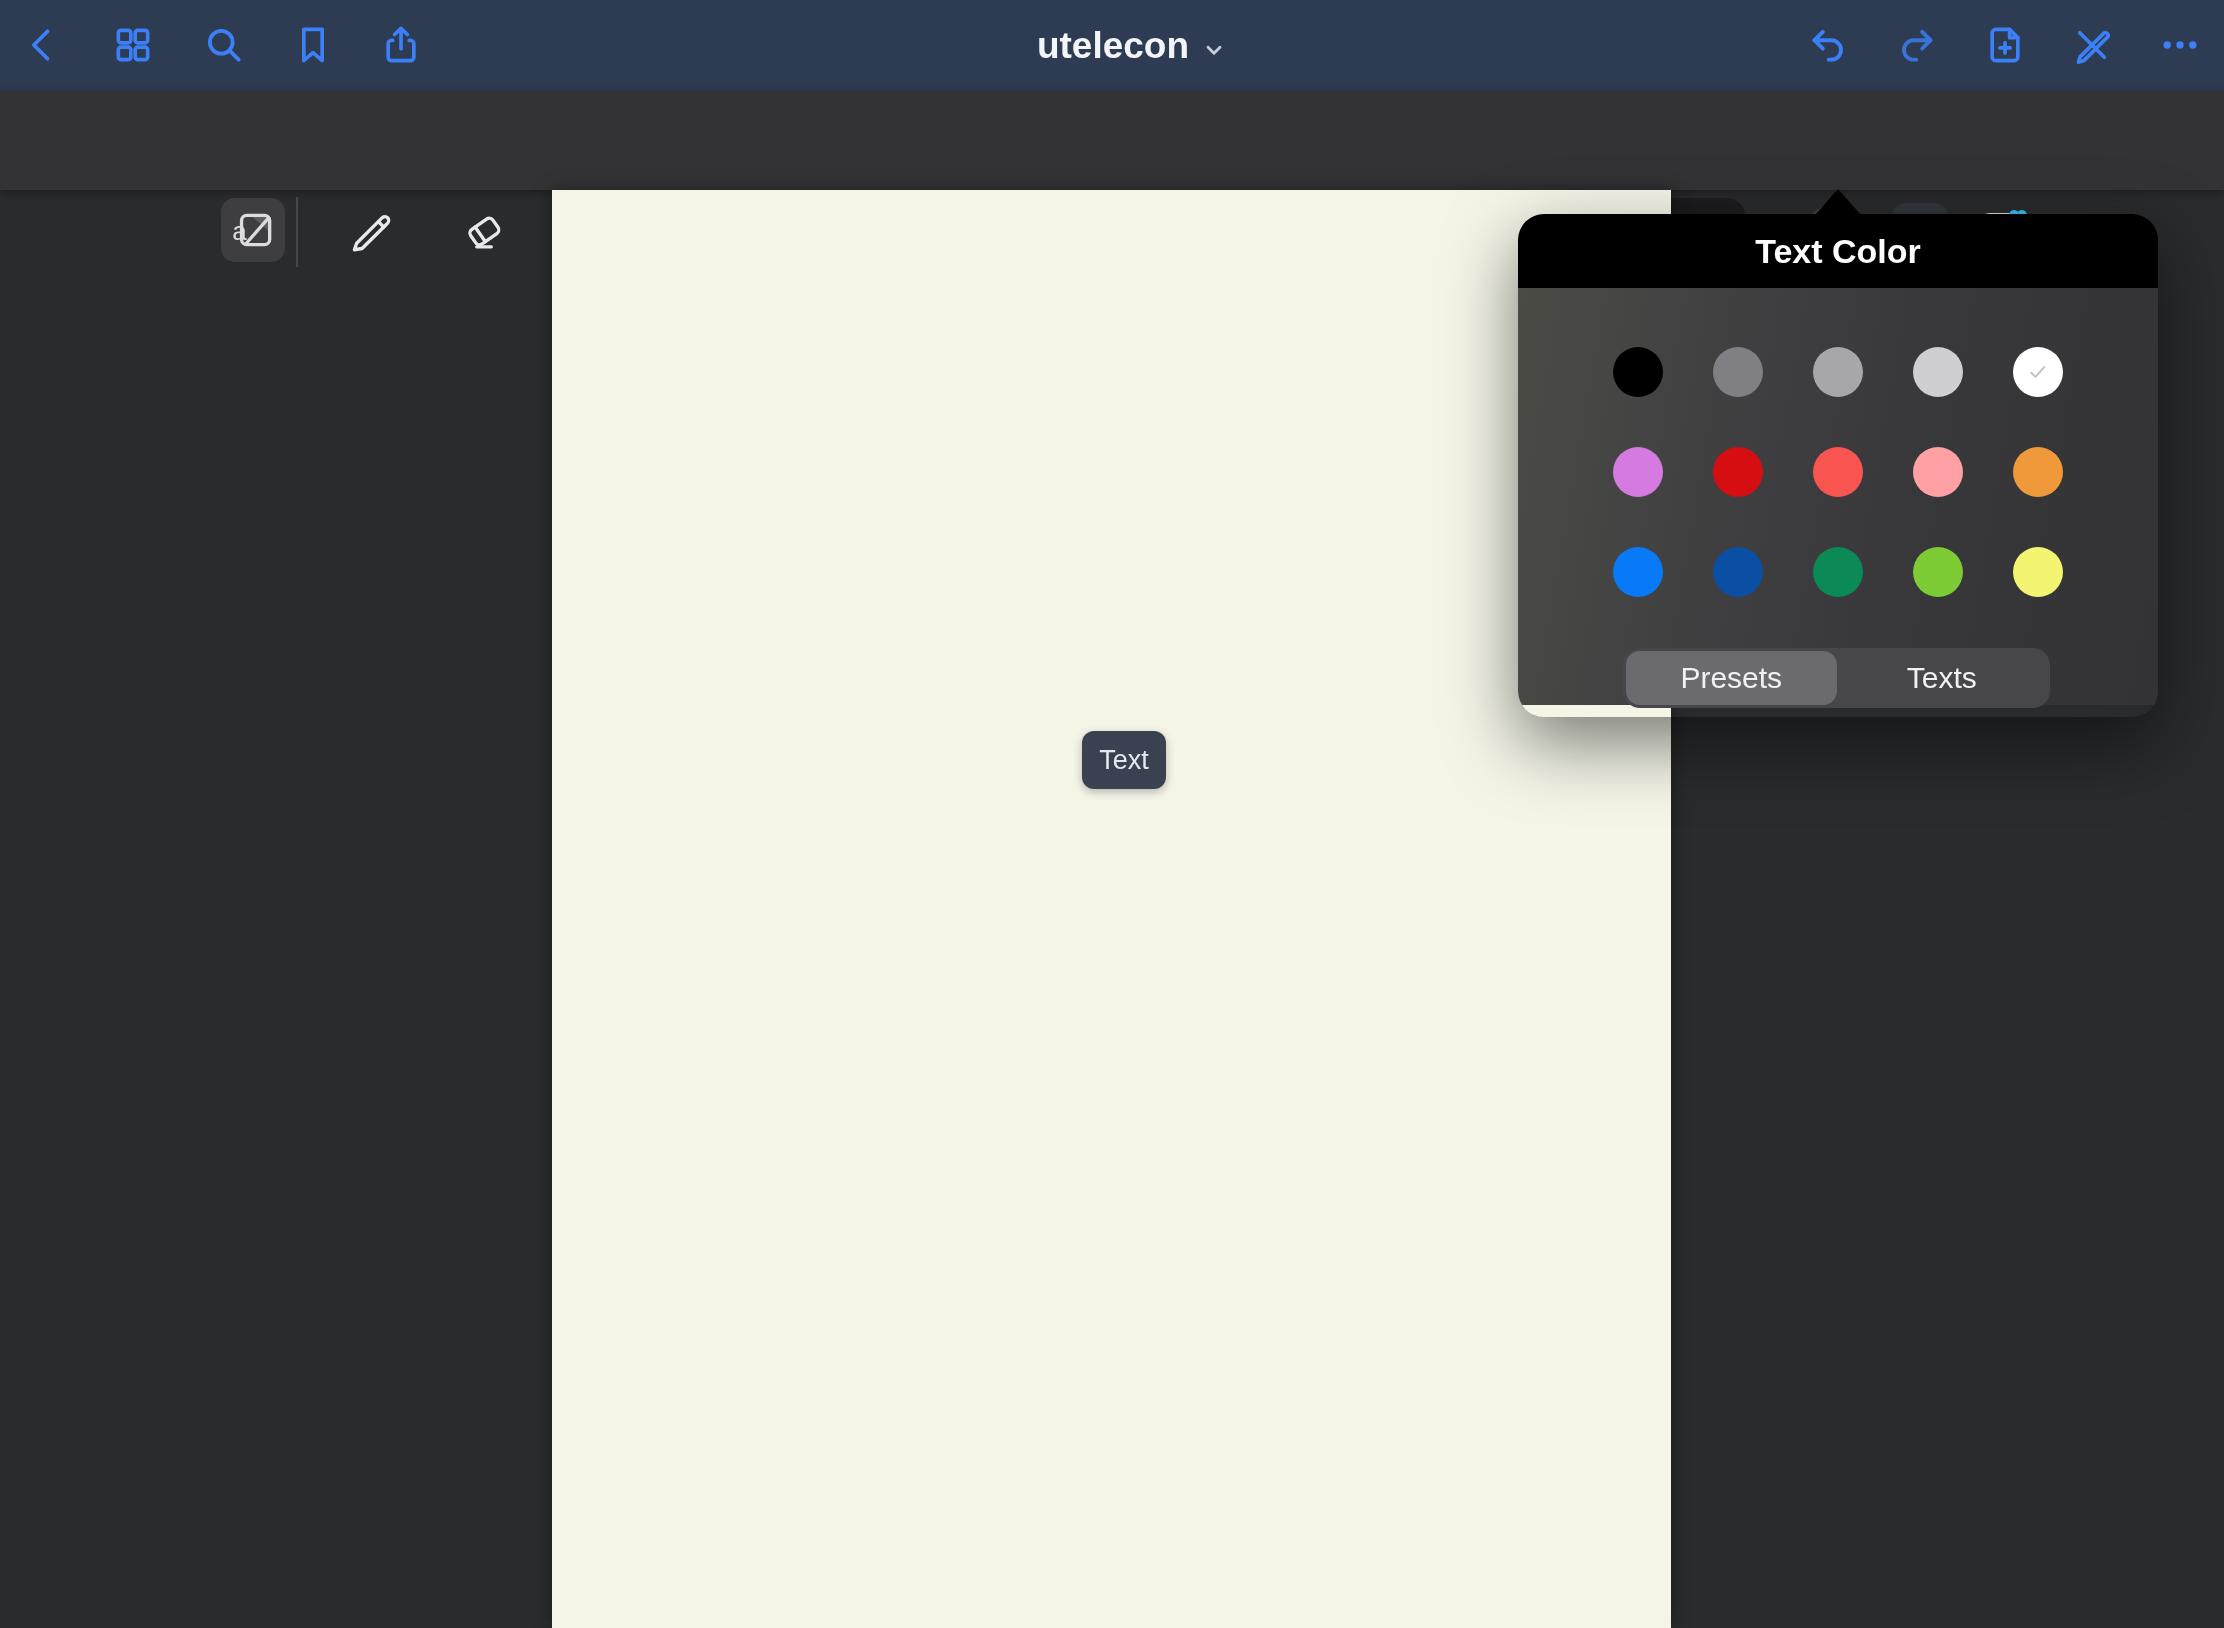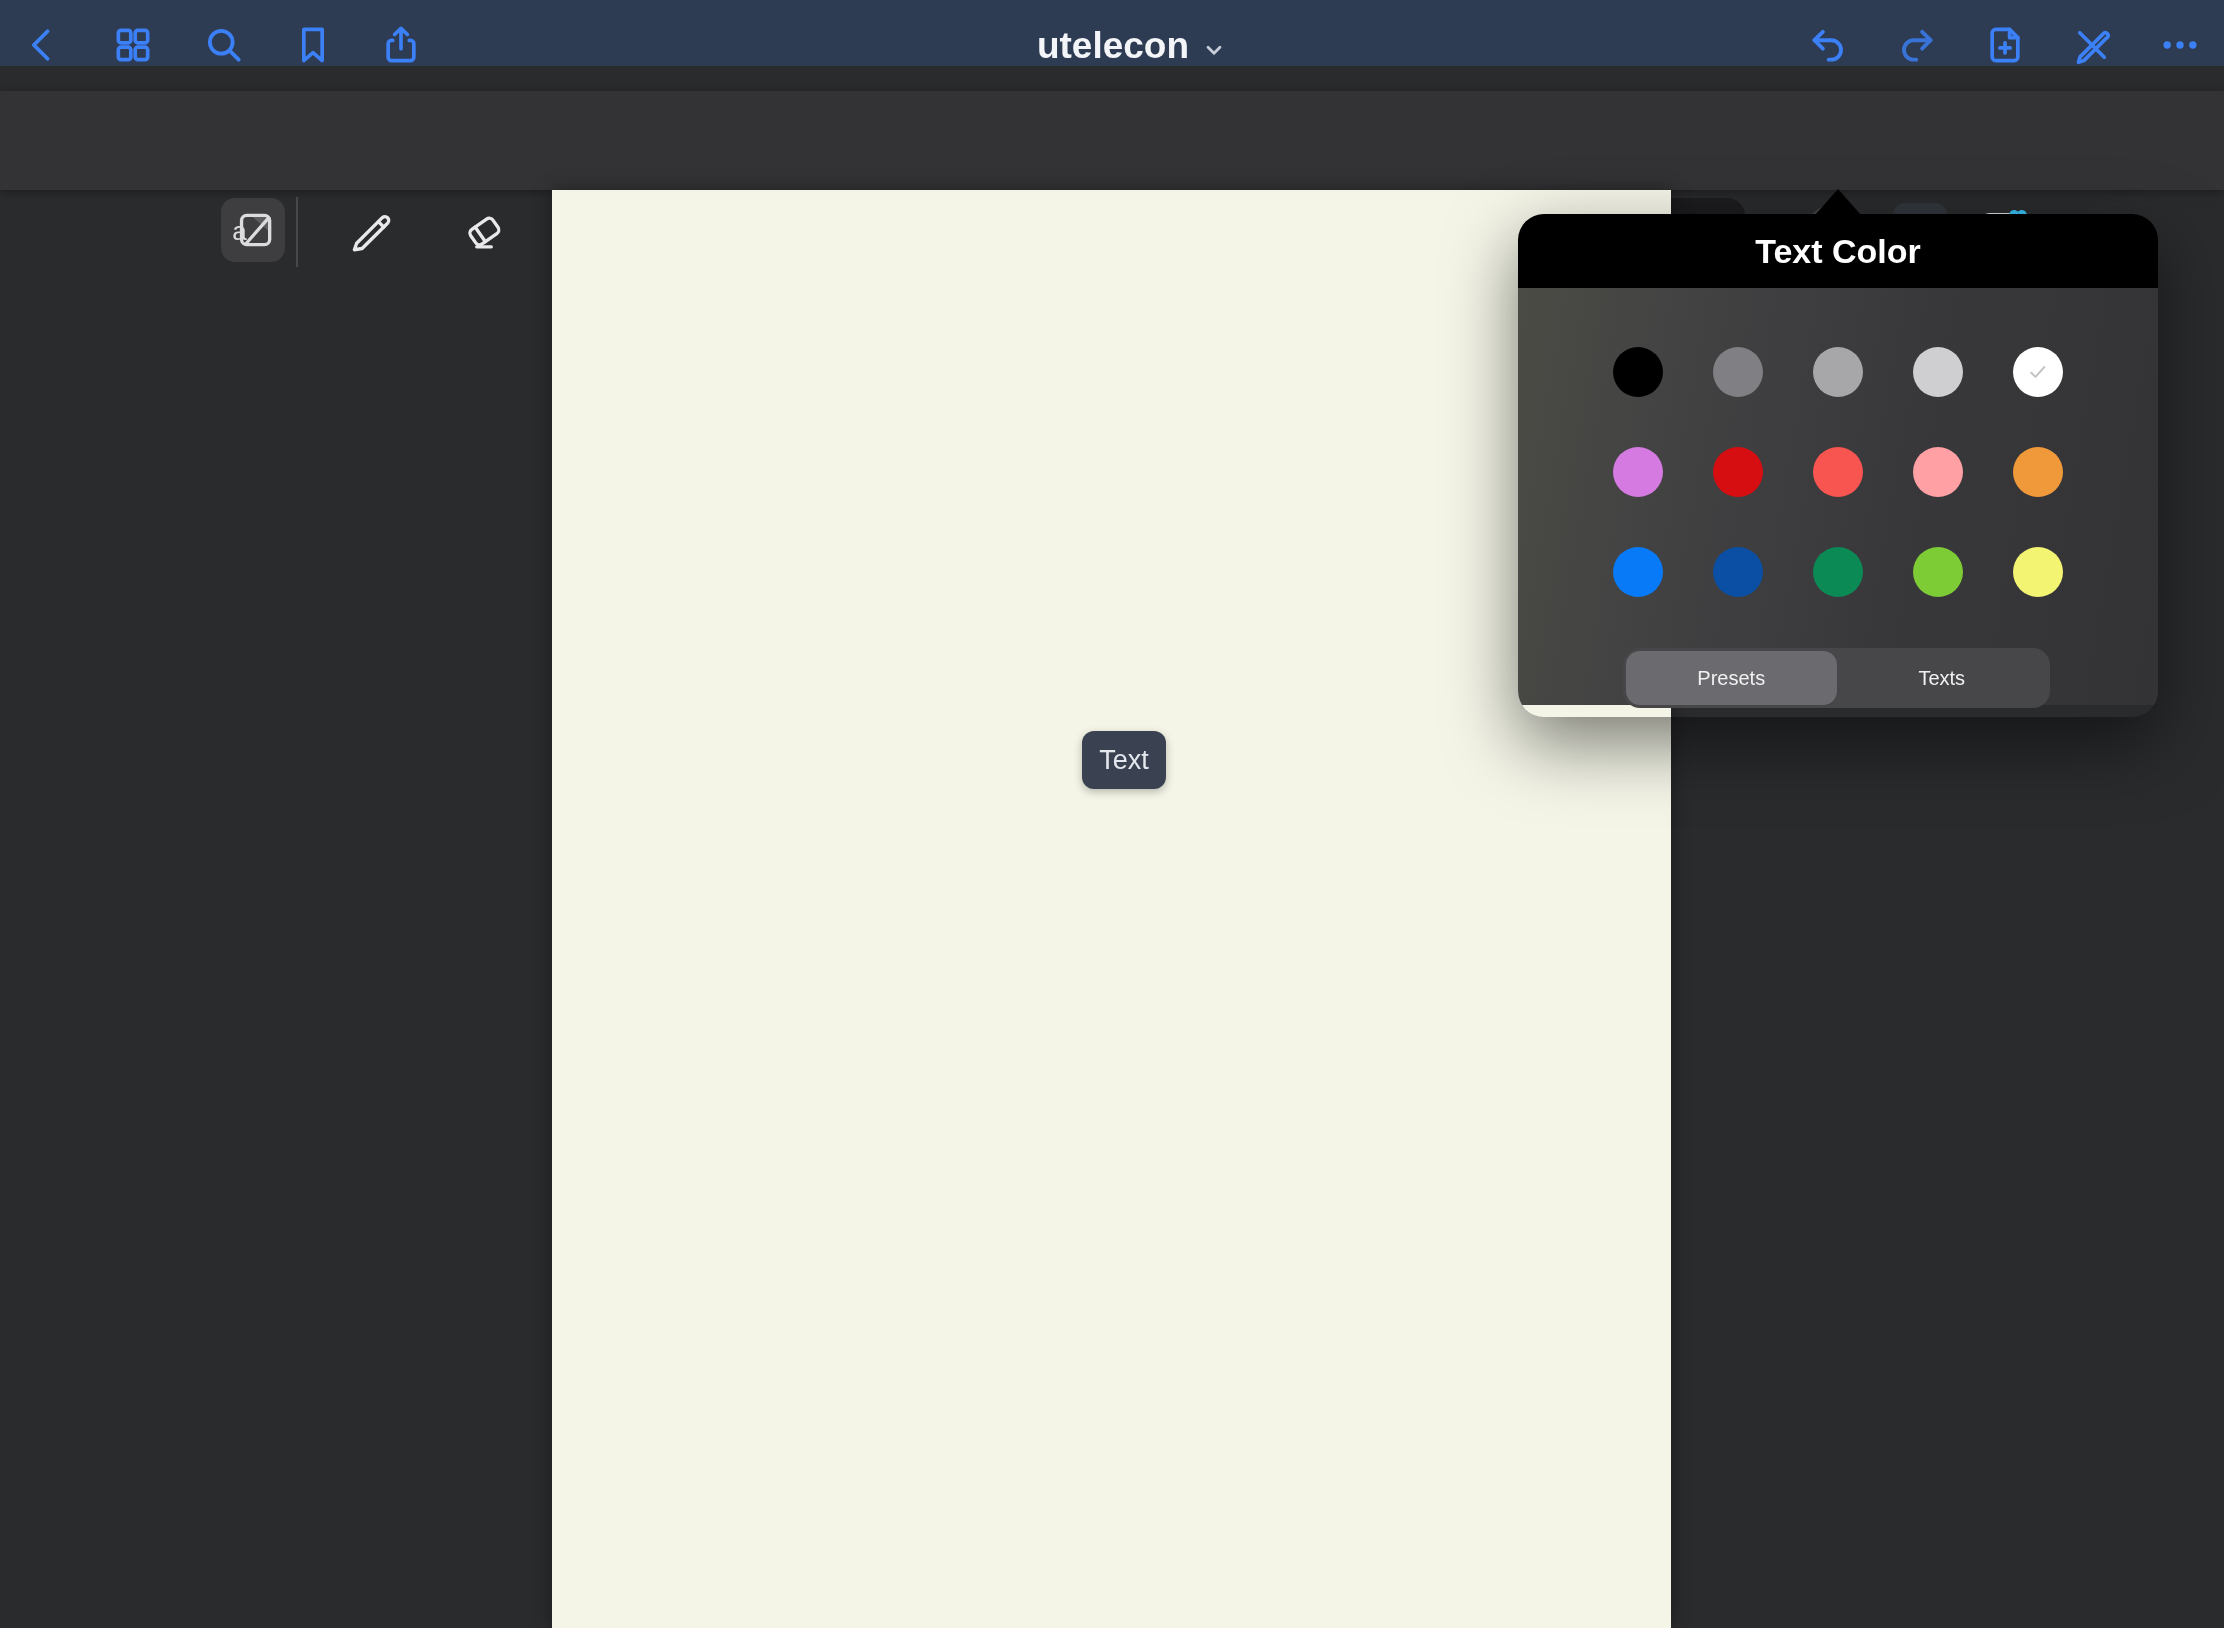--- a/index.html
+++ b/index.html
@@ -1,21 +1,21 @@
 <!DOCTYPE html>
 <html><head>
 <meta charset="utf-8">
 <style>
   *{margin:0;padding:0;box-sizing:border-box}
   html,body{width:2224px;height:1628px}
   body{position:relative;background:#2a2b2d;font-family:"Liberation Sans",sans-serif;overflow:hidden}
   svg{display:block}
 
   
-  .navbar{position:absolute;left:0;top:0;width:2224px;height:66px;background:#2d3b53}
+  .navbar{position:absolute;left:0;top:0;width:2224px;height:91px;background:#2d3b53}
   .nav-icon{position:absolute;top:23px;width:44px;height:44px;color:#3b80f6}
   .nav-icon svg{width:100%;height:100%}
   .nav-icon.dim{opacity:.82}
   .nav-title{position:absolute;left:912px;top:0;width:440px;height:91px;display:flex;align-items:center;justify-content:center;gap:12px;color:#f3f5f8;font-size:37px;font-weight:bold}
   .title-chevron{width:26px;height:26px;color:#c7cdd8;margin-top:8px}
 
   
   .toolbar{position:absolute;left:0;top:91px;width:2224px;height:99px;background:#333335;box-shadow:0 2px 8px rgba(0,0,0,.35)}
   .tool{position:absolute;top:115px;width:50px;height:50px;color:#e9e9eb}
   .tool svg{width:100%;height:100%}
@@ -50,21 +50,21 @@
 
   
   .popover-arrow{position:absolute;left:1815px;top:189px;width:0;height:0;border-left:23px solid transparent;border-right:23px solid transparent;border-bottom:26px solid #000}
   .popover{position:absolute;left:1518px;top:214px;width:640px;height:503px;border-radius:26px;overflow:hidden;box-shadow:0 26px 70px rgba(0,0,0,.5)}
   .popover-header{height:74px;background:#000;display:flex;align-items:center;justify-content:center;color:#fff;font-size:34px;font-weight:bold}
   .popover-body{height:417px;background:linear-gradient(100deg,#4b4b45 0%,#424243 25%,#38383b 60%,#333336 100%)}
   .swatch-grid{position:absolute;left:70px;top:108px;width:500px;height:300px;display:grid;grid-template-columns:repeat(5,100px);grid-template-rows:repeat(3,100px);place-items:center}
   .swatch{width:50px;height:50px;border-radius:50%;display:flex;align-items:center;justify-content:center;color:#c2c2c5}
   .swatch svg{width:28px;height:28px}
   .segmented{position:absolute;left:105px;top:434px;width:427px;height:60px;border-radius:17px;background:#47474a;display:flex;padding:3px}
-  .segment{flex:1;display:flex;align-items:center;justify-content:center;color:#f1f1f2;font-size:20px;border-radius:14px}
+  .segment{flex:1;display:flex;align-items:center;justify-content:center;color:#f1f1f2;font-size:30px;border-radius:14px}
   .segment.selected{background:#6b6b6f}
 </style>
 </head>
 <body>
 
 <div class="navbar">
   <div class="nav-icon" style="left:21px">
     <svg viewBox="0 0 24 24" fill="none" stroke="currentColor" stroke-width="2.1" stroke-linecap="round" stroke-linejoin="round">
         <path d="M14.5 4.5 7 12l7.5 7.5"></path>
       </svg>

